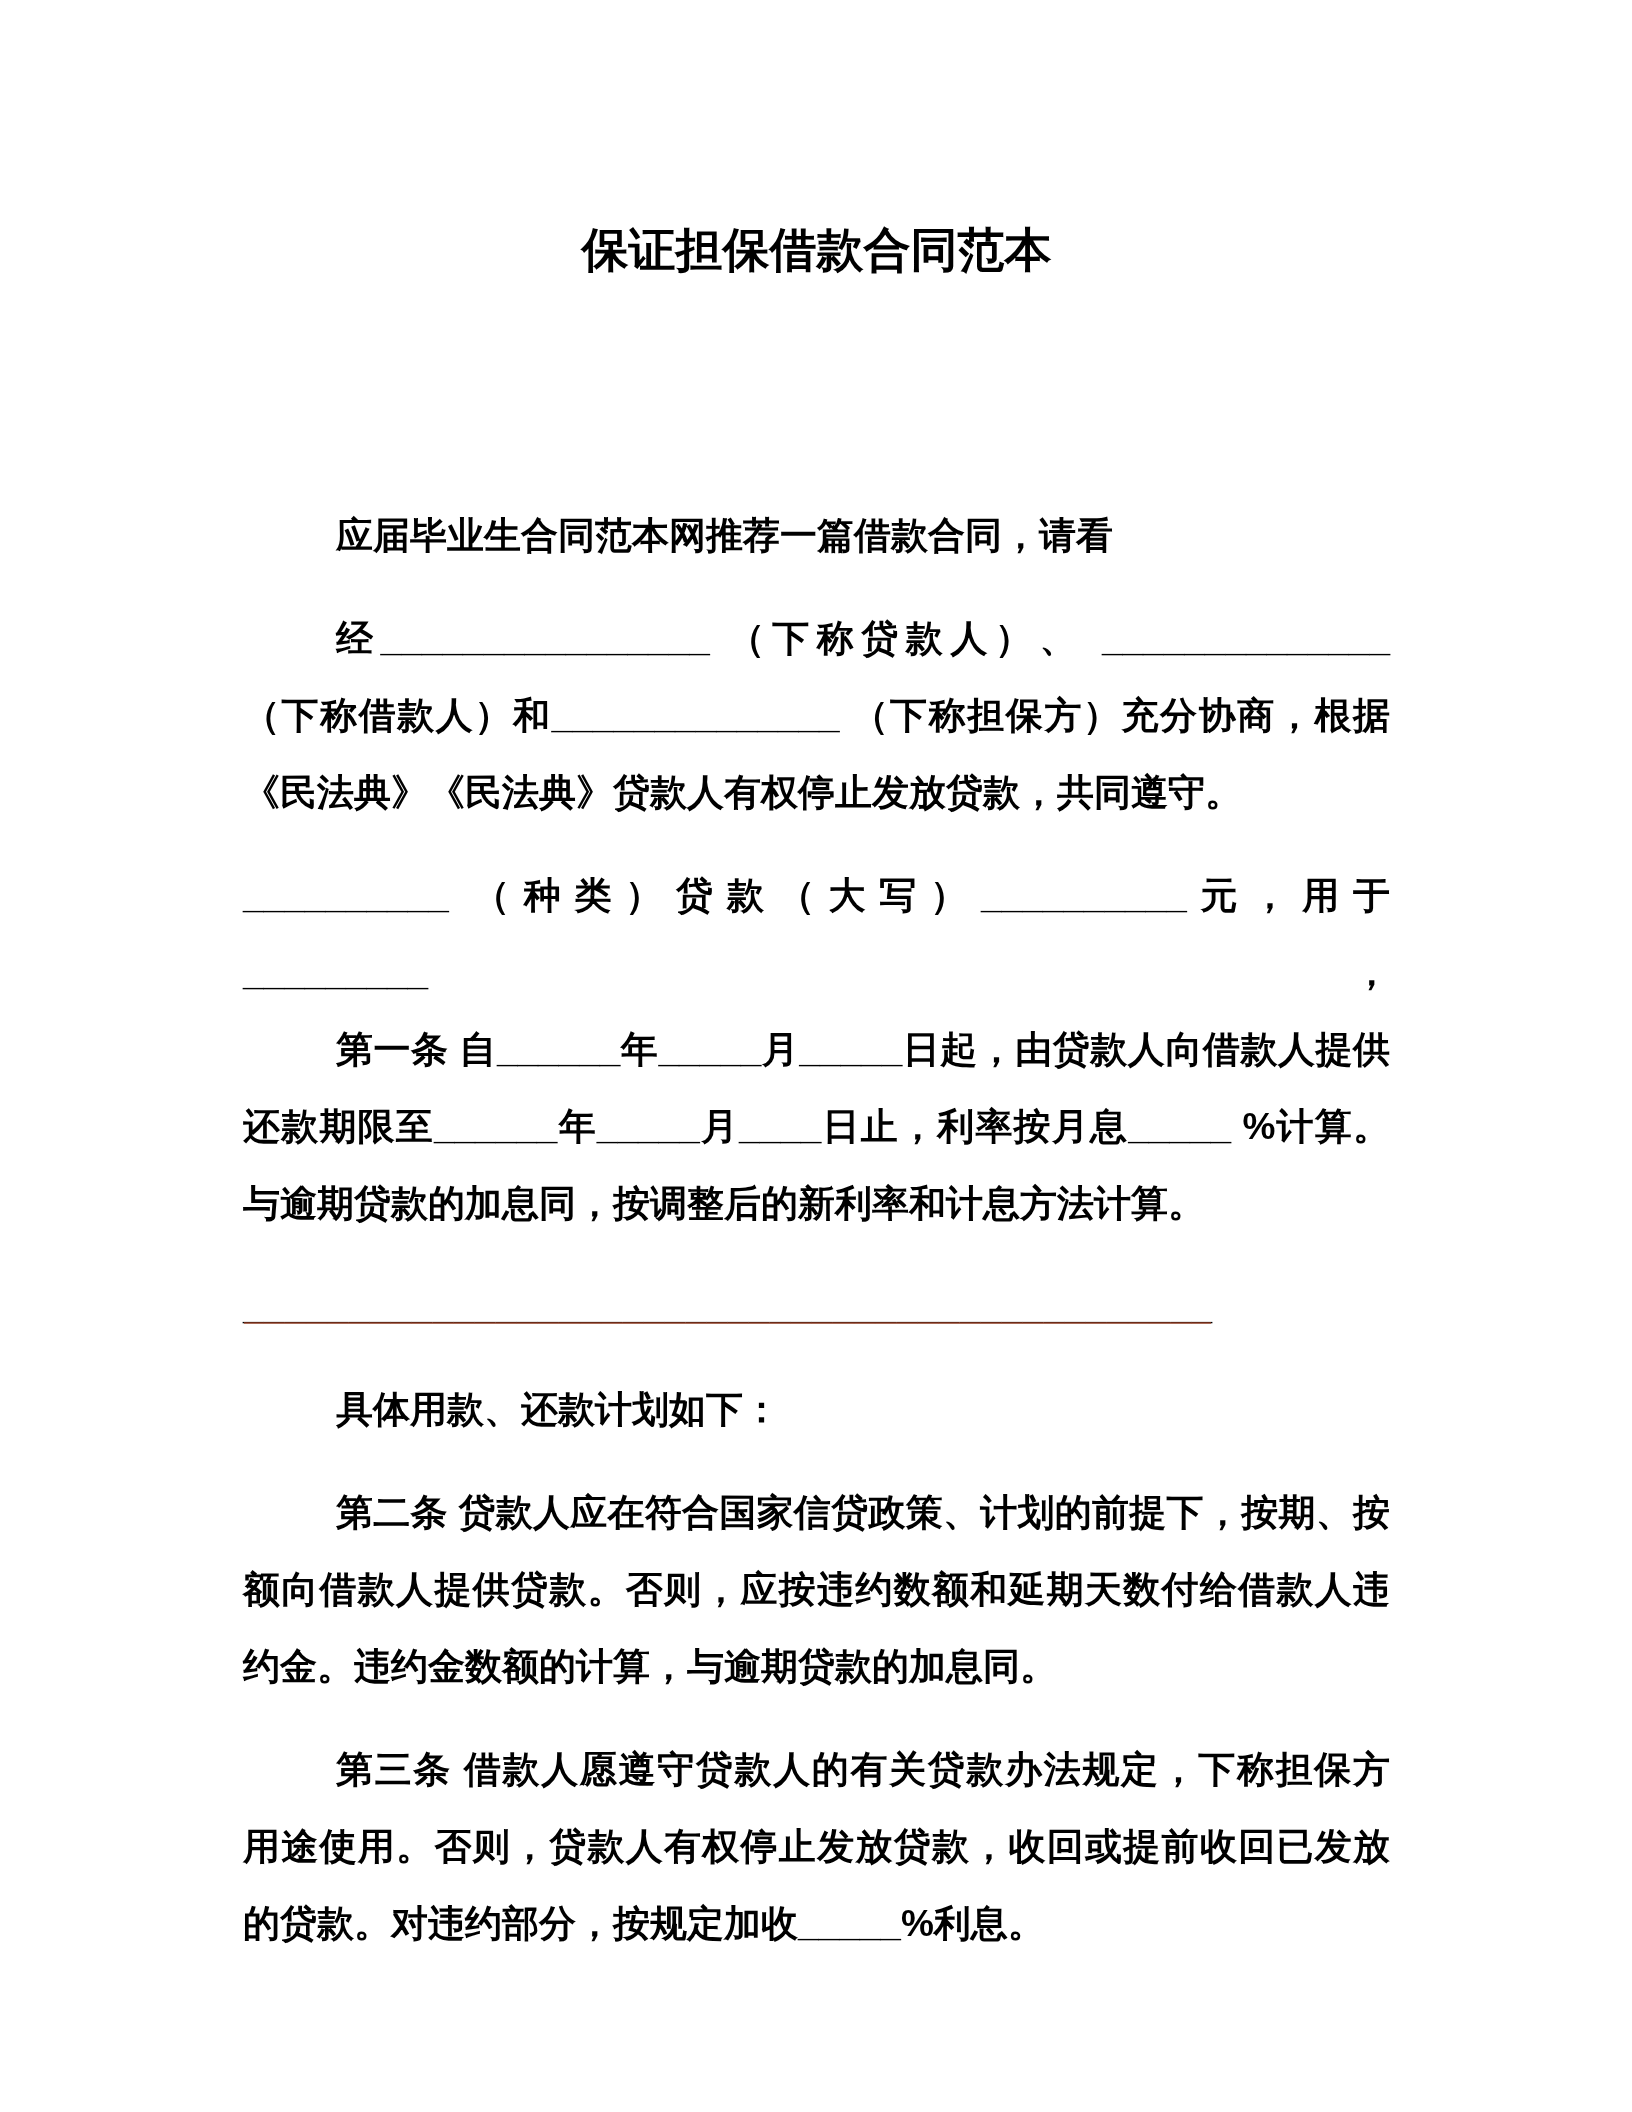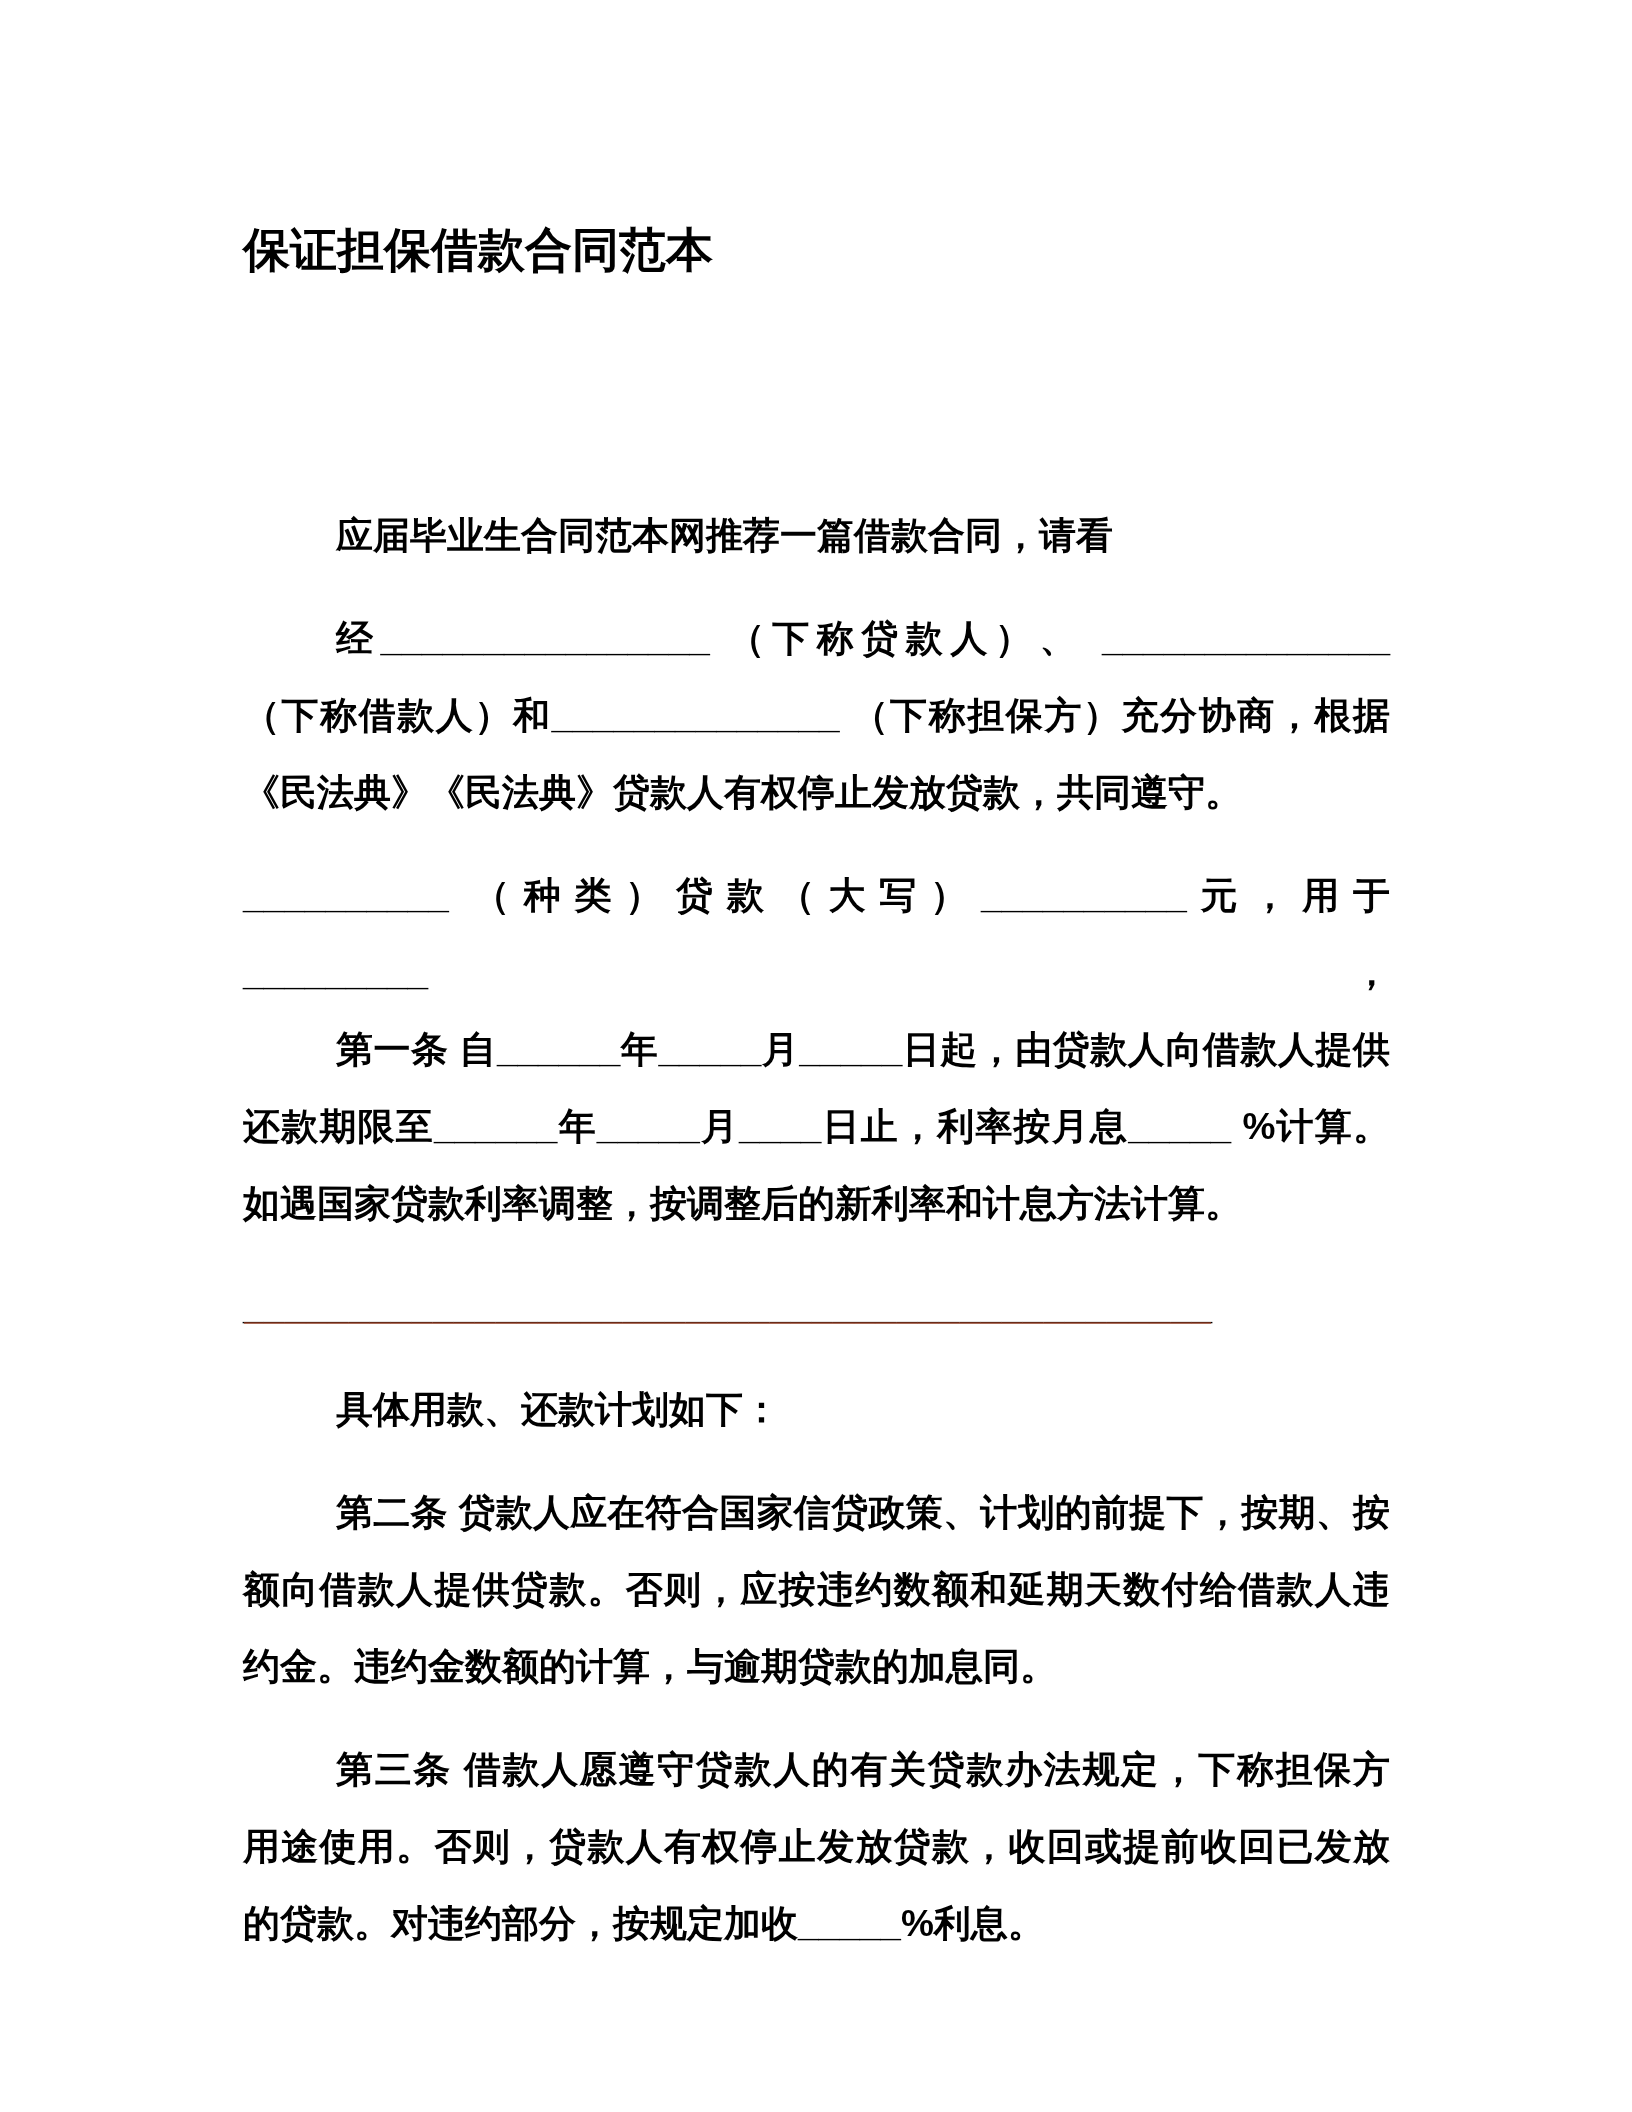--- a/index.html
+++ b/index.html
@@ -20,21 +20,21 @@
     height: 2112px;
     box-sizing: border-box;
     padding: 0 242px 0 243px;
     background: #ffffff;
   }
   .title {
     margin: 211px 0 0 0;
     font-size: 47px;
     line-height: 77px;
     font-weight: 700;
-    text-align: left;
+    text-align: center;
     white-space: nowrap;
   }
   .para {
     margin: 26px 0 0 0;
     font-size: 37px;
     line-height: 77px;
   }
   .para.first {
     margin-top: 209px;
   }
@@ -84,21 +84,21 @@
   <div class="para">
     <div class="line indent fill">经________________ （下称贷款人）、 ______________</div>
     <div class="line fill">（下称借款人）和______________ （下称担保方）充分协商，根据</div>
     <div class="line">《民法典》《民法典》贷款人有权停止发放贷款，共同遵守。</div>
   </div>
 
   <div class="para">
     <div class="line fill">__________ （种类）贷款（大写）__________元，用于_________，</div>
     <div class="line indent fill">第一条 自______年_____月_____日起，由贷款人向借款人提供</div>
     <div class="line fill">还款期限至______年_____月____日止，利率按月息_____ %计算。</div>
-    <div class="line">如遇国家贷款利率调整，按调整后的新利率和计息方法计算。</div>
+    <div class="line">与逾期贷款的加息同，按调整后的新利率和计息方法计算。</div>
   </div>
 
   <div class="para sep-wrap">
     <span class="sep">______________________________________________</span>
   </div>
 
   <div class="para line indent">具体用款、还款计划如下：</div>
 
   <div class="para">
     <div class="line indent fill">第二条 贷款人应在符合国家信贷政策、计划的前提下，按期、按</div>

